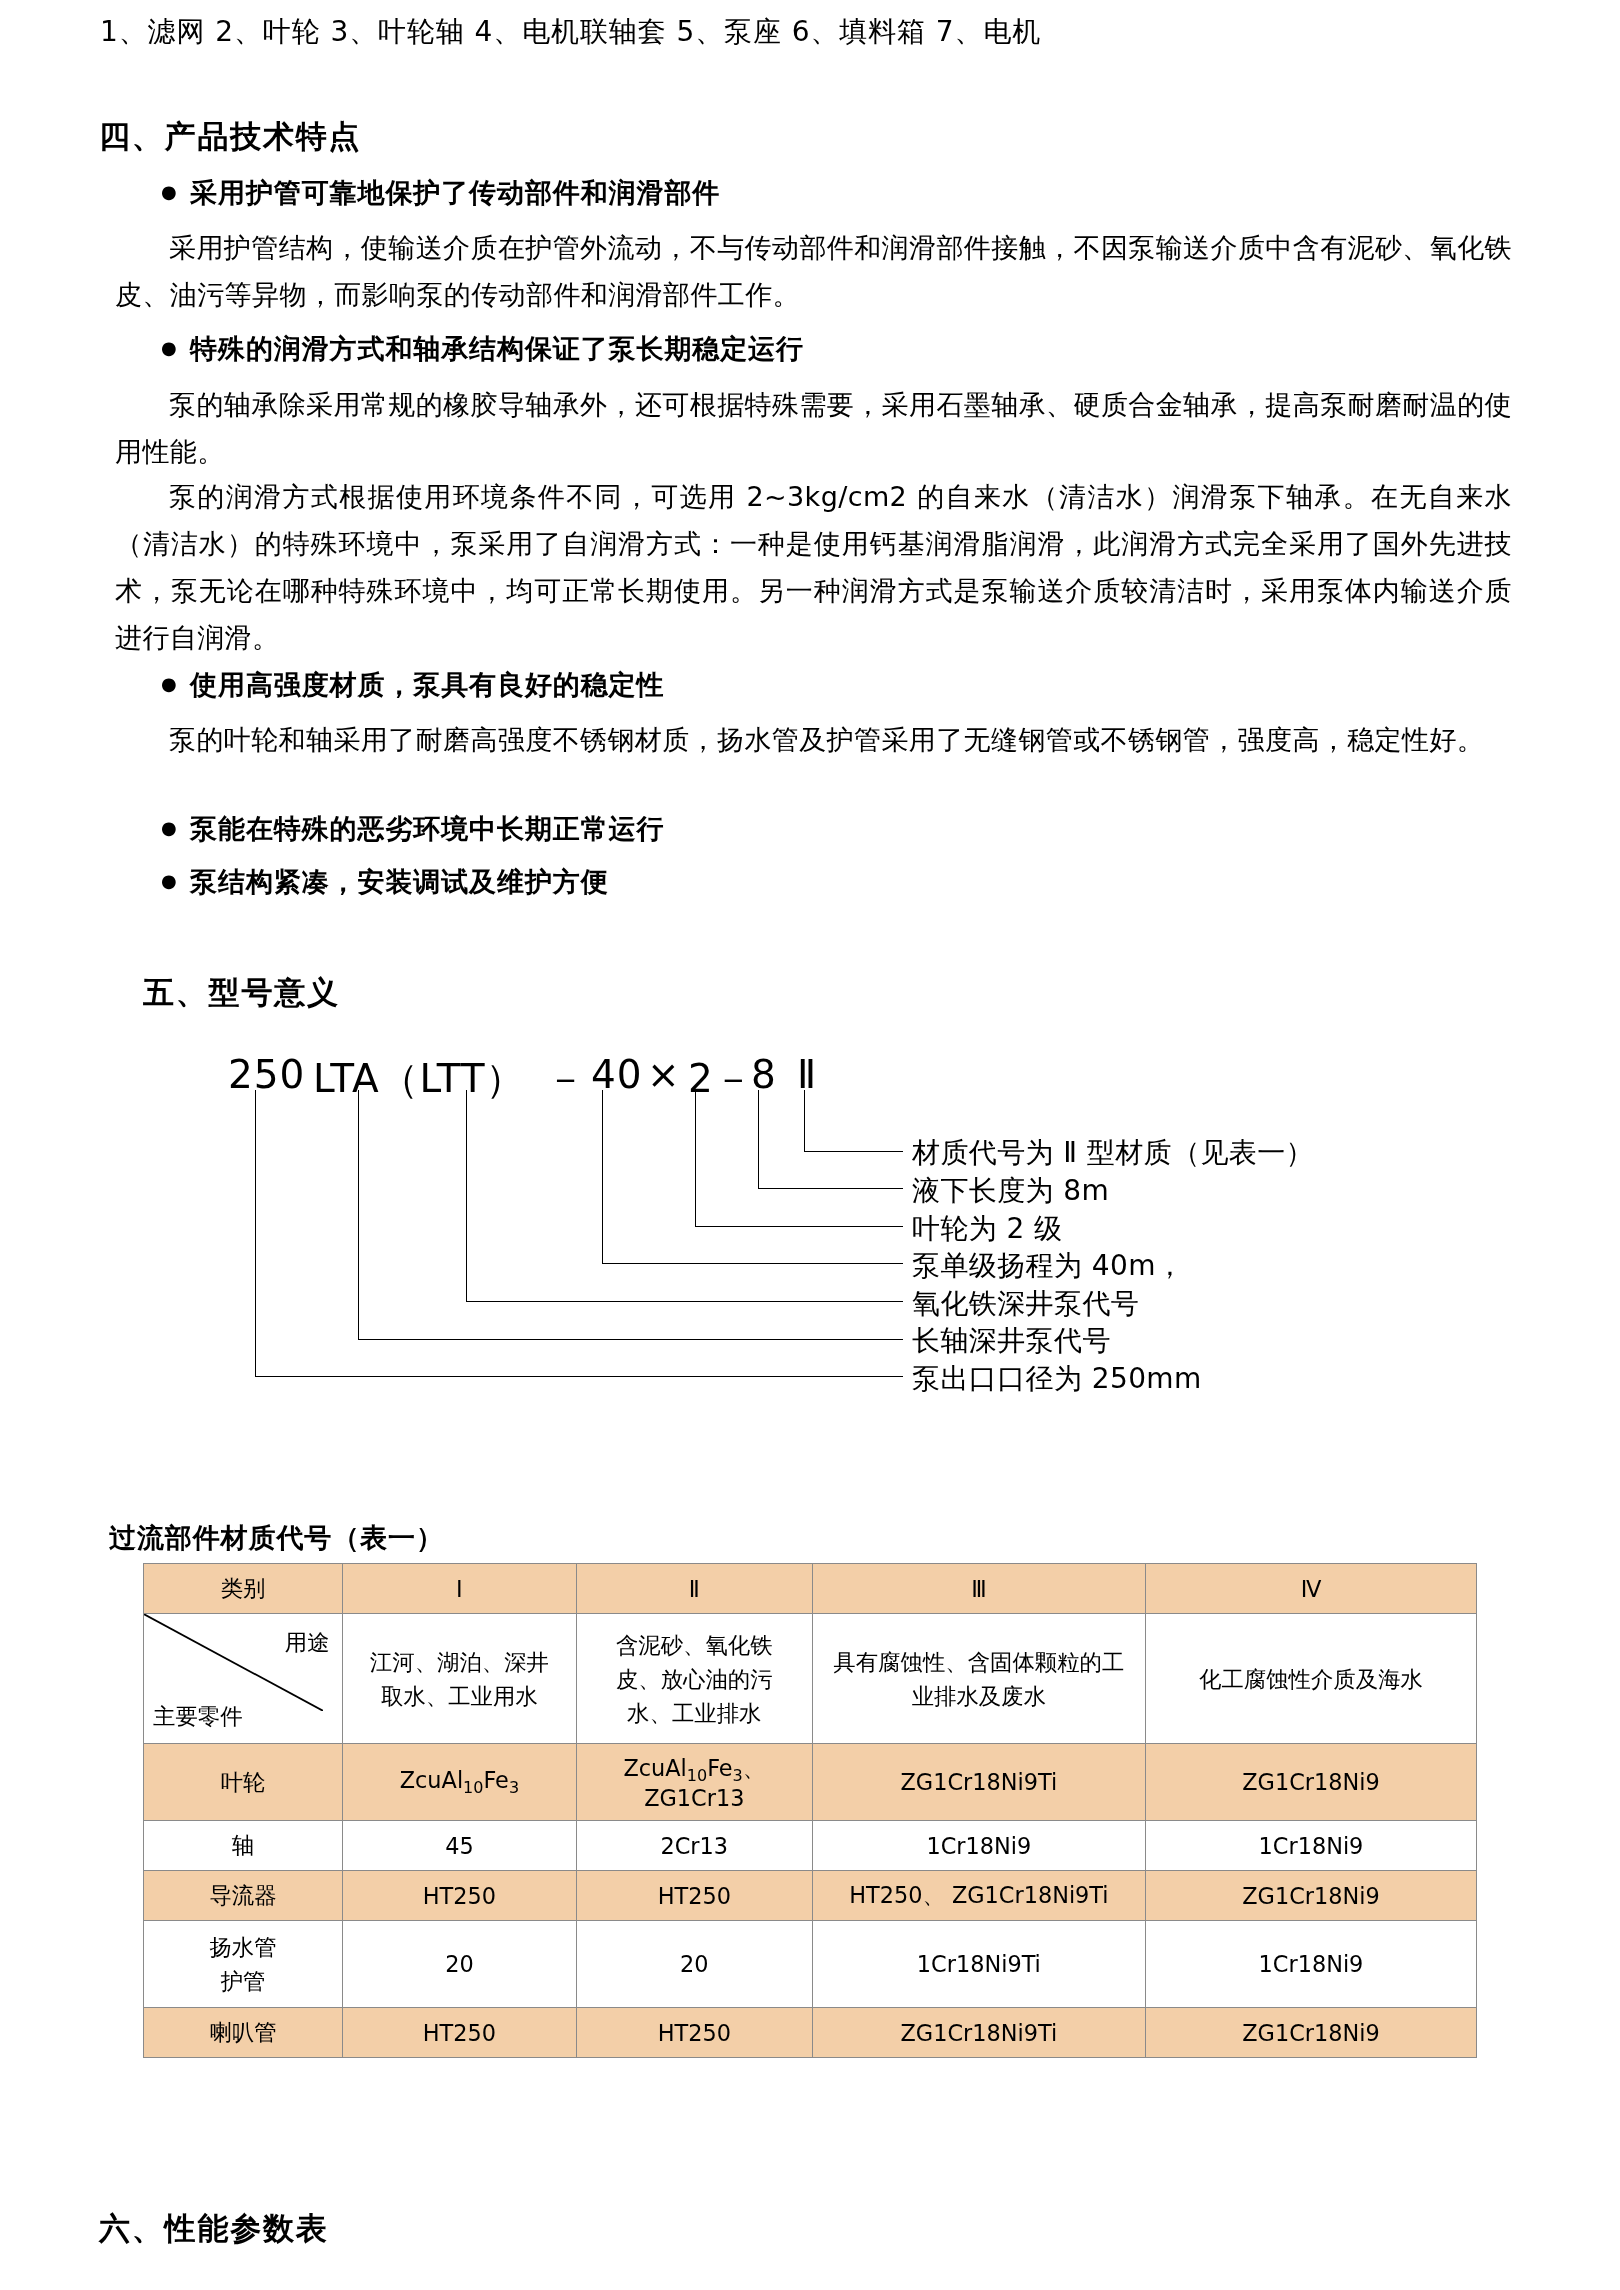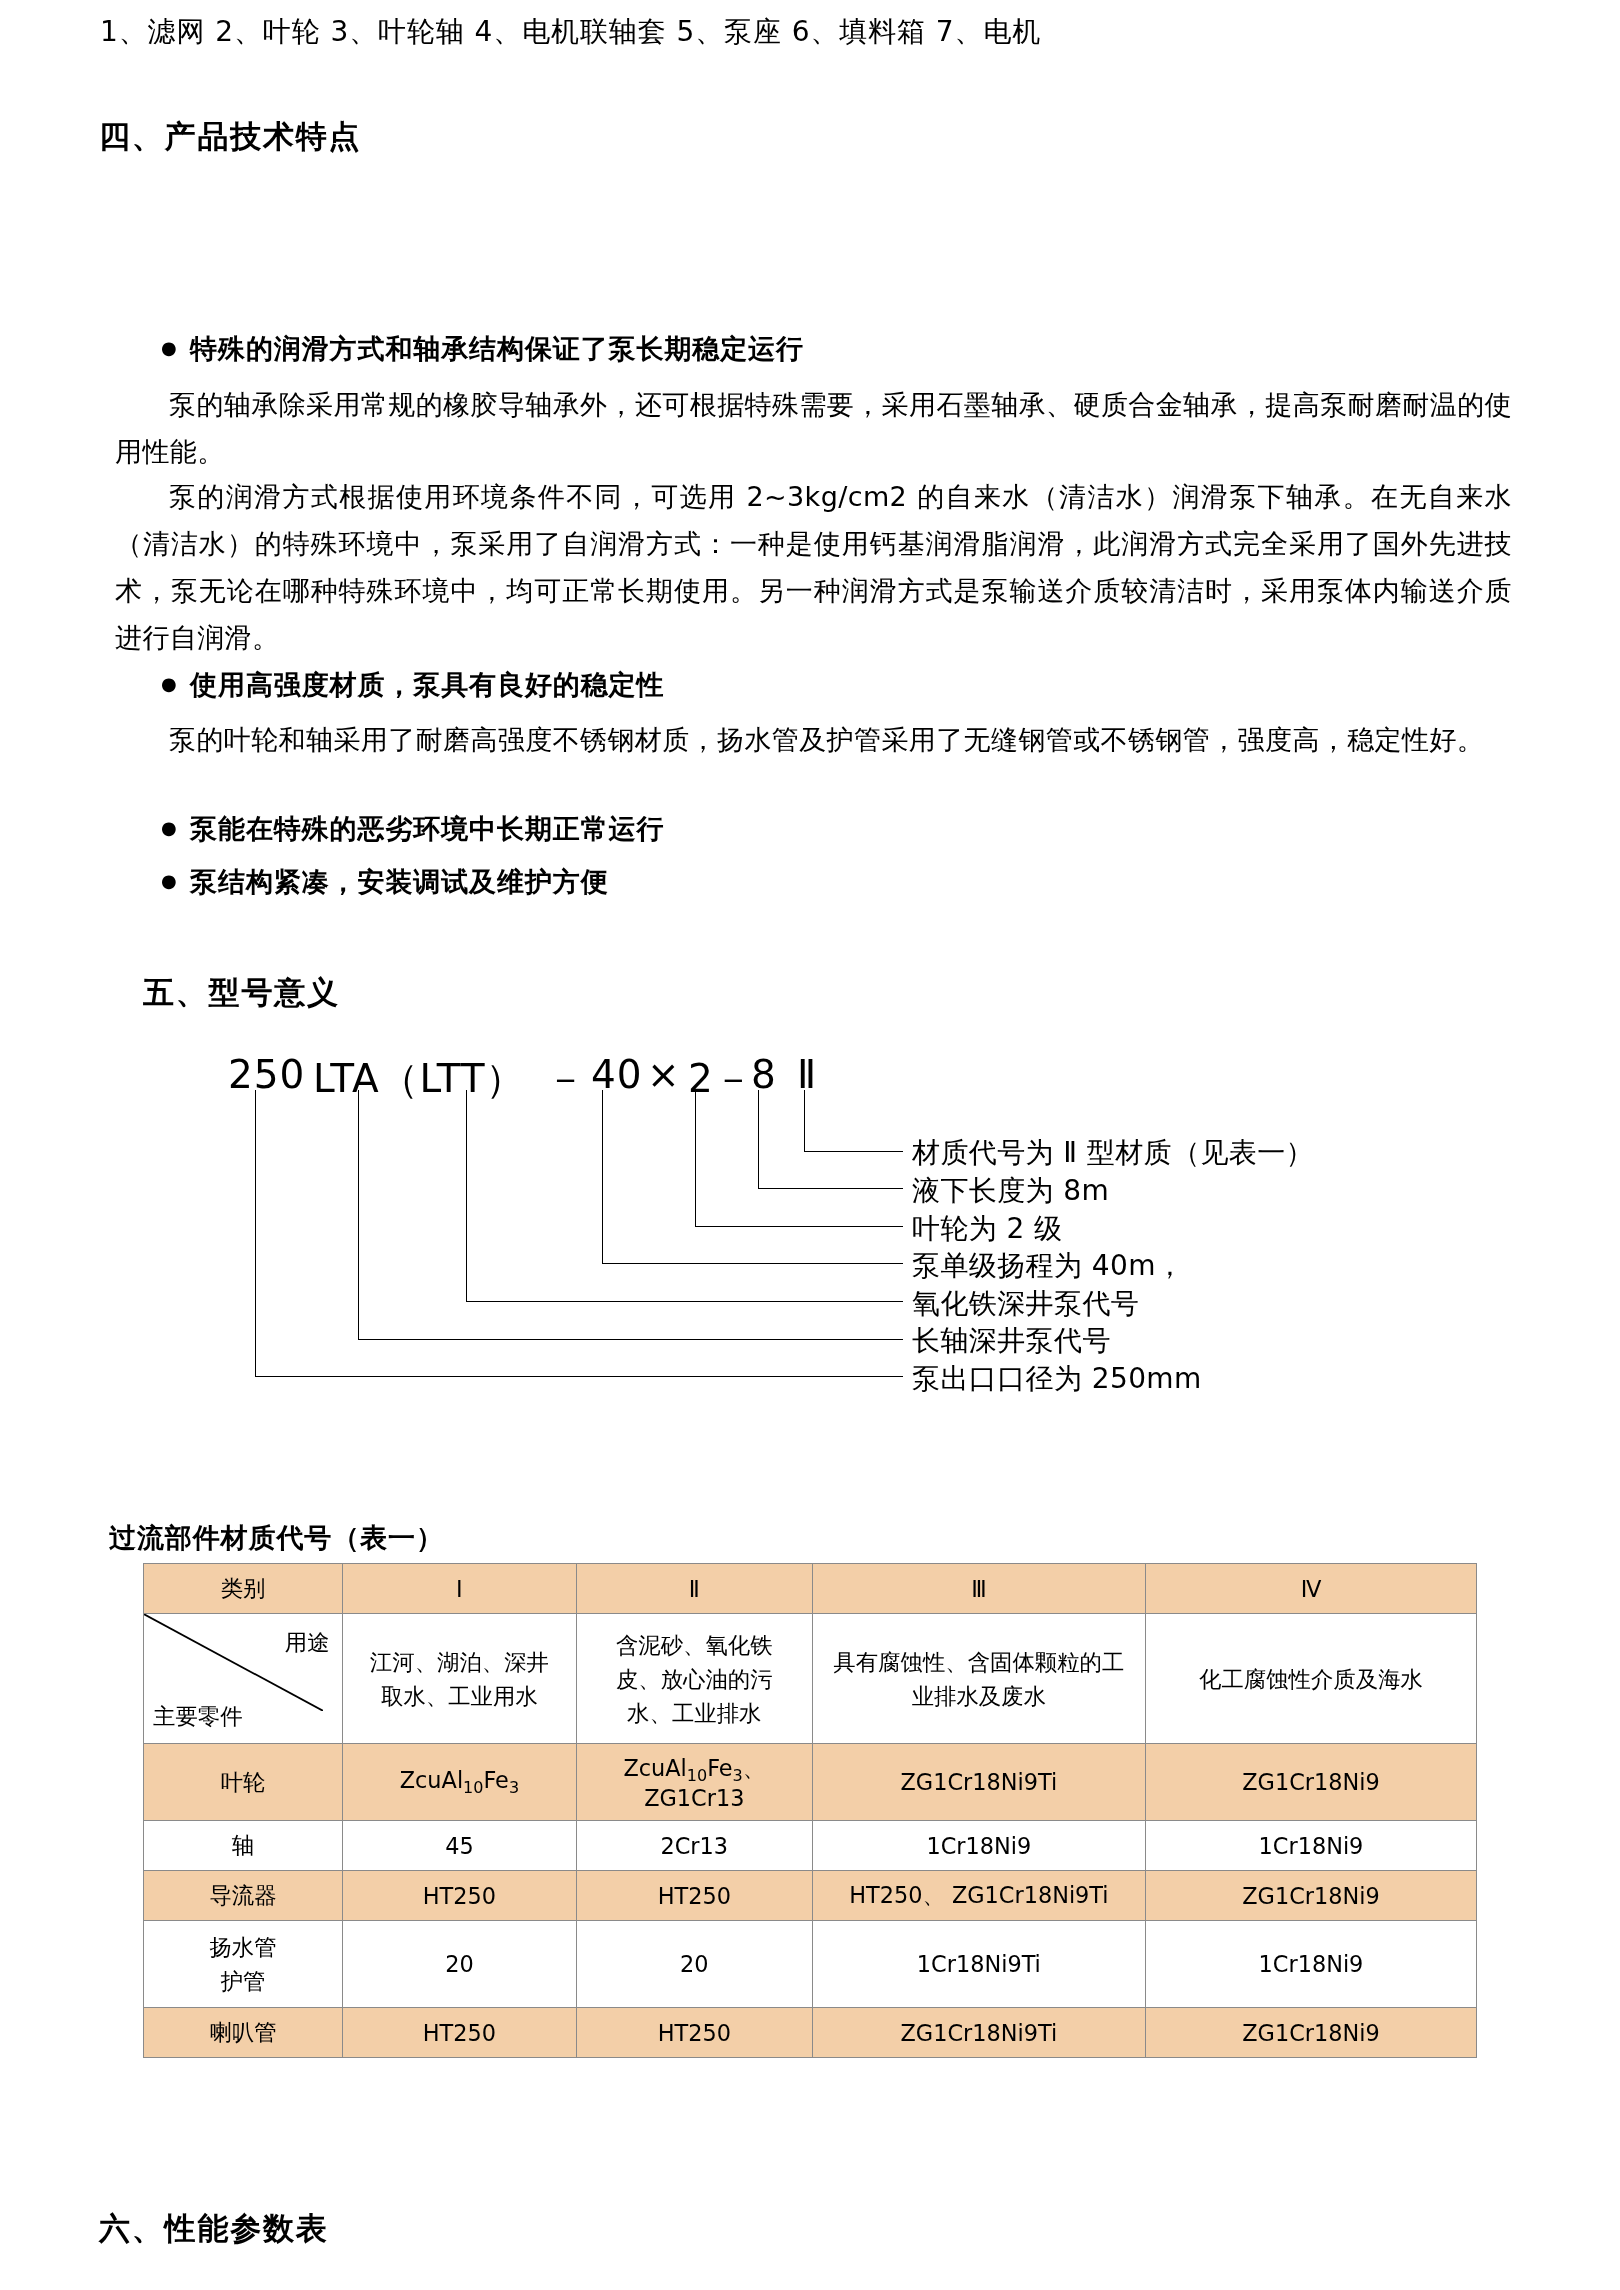--- a/index.html
+++ b/index.html
@@ -163,20 +163,22 @@
 </style>
 </head>
 <body>
 
 <div class="page">
 
   <div class="parts-line">1、滤网 2、叶轮 3、叶轮轴 4、电机联轴套 5、泵座  6、填料箱 7、电机</div>
 
   <h2 class="section" id="sec4">四、产品技术特点</h2>
 
+  <div class="bullet-item" style="left:161px; top:175px;">采用护管可靠地保护了传动部件和润滑部件</div>
+  <div class="para" style="left:115px; top:224px; width:1397px;">采用护管结构，使输送介质在护管外流动，不与传动部件和润滑部件接触，不因泵输送介质中含有泥砂、氧化铁皮、油污等异物，而影响泵的传动部件和润滑部件工作。</div>
 
   <div class="bullet-item" style="left:161px; top:331px;">特殊的润滑方式和轴承结构保证了泵长期稳定运行</div>
   <div class="para" style="left:115px; top:381px; width:1397px;">泵的轴承除采用常规的橡胶导轴承外，还可根据特殊需要，采用石墨轴承、硬质合金轴承，提高泵耐磨耐温的使用性能。</div>
 
   <div class="para" style="left:115px; top:473px; width:1397px;">泵的润滑方式根据使用环境条件不同，可选用 2~3kg/cm2 的自来水（清洁水）润滑泵下轴承。在无自来水（清洁水）的特殊环境中，泵采用了自润滑方式：一种是使用钙基润滑脂润滑，此润滑方式完全采用了国外先进技术，泵无论在哪种特殊环境中，均可正常长期使用。另一种润滑方式是泵输送介质较清洁时，采用泵体内输送介质进行自润滑。</div>
 
   <div class="bullet-item" style="left:161px; top:667px;">使用高强度材质，泵具有良好的稳定性</div>
   <div class="para" style="left:115px; top:716px; width:1397px;">泵的叶轮和轴采用了耐磨高强度不锈钢材质，扬水管及护管采用了无缝钢管或不锈钢管，强度高，稳定性好。</div>
 
   <div class="bullet-item" style="left:161px; top:864px;">泵结构紧凑，安装调试及维护方便</div>

